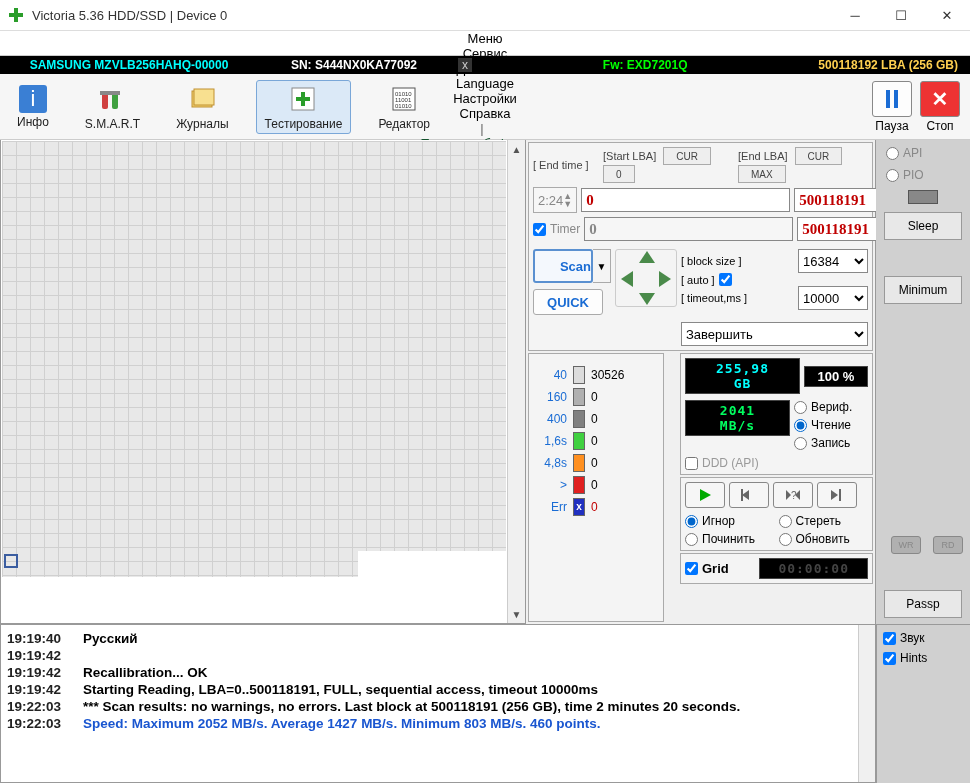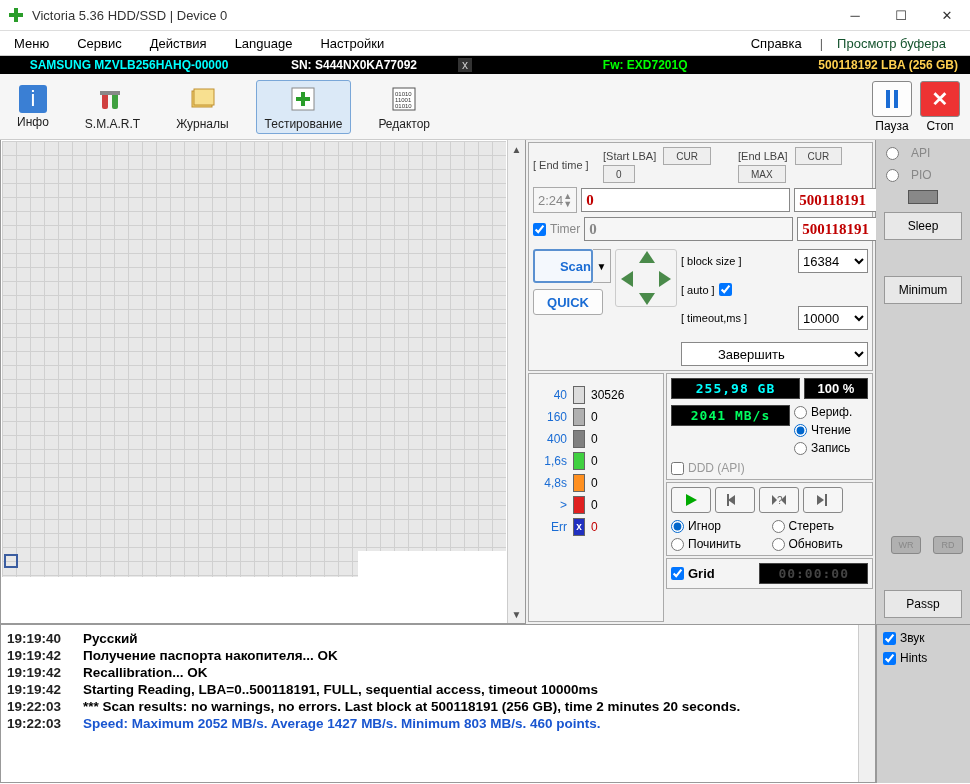--- a/index.html
+++ b/index.html
@@ -6,21 +6,21 @@
   body { background: #fff; width: 970px; height: 784px; overflow: hidden; font-size: 13px; }
 
   
   .titlebar { height: 31px; display: flex; align-items: center; border-bottom: 1px solid #ddd; background: #fff; }
   .titlebar .app-icon { width: 20px; height: 20px; margin: 0 6px; display:flex; align-items:center; justify-content:center; }
   .titlebar .title { flex: 1; font-size: 13px; color: #333; }
   .titlebar .winbtns { display: flex; height: 100%; }
   .titlebar .winbtn { width: 46px; display:flex; align-items:center; justify-content:center; color:#333; }
 
   
-  .menubar { height: 25px; display:flex; align-items:center; background:#fff; border-bottom:1px solid #ccc; font-size:13px; }
+  .menubar { height: 25px; display:flex; align-items:center; background:#fff; border-bottom:1px solid #ccc; font-size:13px;flex-direction:column; }
   .menubar .menuitem { padding: 0 14px; color:#000; }
   .menubar .spacer { flex:1; }
   .menubar .help-pipe { color:#666; margin-left:4px; margin-right:10px; }
   .menubar .buffer { color:#14532d; padding-right:24px; padding-left:4px; }
 
   
   .statusbar { height: 18px; background:#000; display:flex; align-items:center; font-size:12px; font-weight:bold; padding:0 4px; }
   .statusbar .dev { color:#00ffff; width:250px; text-align:center; }
   .statusbar .sn { color:#fff; width:200px; text-align:center; }
   .statusbar .x { color:#ccc; background:#333; width:14px; text-align:center; font-weight:normal; margin-left:4px;}
@@ -45,21 +45,21 @@
   .mapcol { width:526px; border:1px solid #999; border-top:none; position:relative; background:#fff; display:flex; }
   .map { flex:1; background-image: linear-gradient(#d0d0d0 1px, transparent 1px), linear-gradient(90deg, #d0d0d0 1px, transparent 1px); background-size: 14px 14px; background-color:#e8e8e8; margin:1px; position:relative; }
   .map .cursor { position:absolute; left:2px; top:413px; width:14px; height:14px; border:2px solid #3b5da0; background:transparent; }
   .mapcol .scroll { width:18px; background:#f0f0f0; border-left:1px solid #ccc; display:flex; flex-direction:column; }
   .mapcol .scroll .arrow { height:18px; display:flex; align-items:center; justify-content:center; font-size:10px; color:#555; }
   .mapcol .scroll .track { flex:1; }
 
   .ctrlcol { width:350px; padding:2px; display:flex; flex-direction:column; gap:2px; background:#f0f0f0; border-right:1px solid #999; }
 
   .sidecol { width:94px; background:#d0d0d0; display:flex; flex-direction:column; align-items:center; padding:6px 4px; gap:8px; font-size:12px; }
-  .sidecol .radio { display:flex; align-items:center; gap:12px; color:#888; width:100%; padding-left:6px; }
+  .sidecol .radio { display:flex; align-items:center; gap:4px; color:#888; width:100%; padding-left:6px; }
   .sidecol .radio input { accent-color:#888; }
   .sidecol .rect { width:30px; height:14px; background:#888; border:1px solid #555;}
   .sidecol .sidebtn { width:78px; height:28px; background:#e8e8e8; border:1px solid #999; display:flex; align-items:center; justify-content:center; }
   .sidecol .wrwd { display:flex; gap:4px; }
   .sidecol .wrwd .chip { width:30px; height:18px; background:#b0b0b0; border:1px solid #888; font-size:9px; color:#888; display:flex; align-items:center; justify-content:center; border-radius:3px;margin-left:8px; }
 
   
   .row { display:flex; align-items:center; gap:4px; }
   .panel { border:1px solid #aaa; background:#f4f4f4; padding:4px; }
   .hdrbox { font-size:11px; color:#444; }
@@ -264,39 +264,39 @@
           </div>
           <div class="quickbtn">QUICK</div>
         </div>
         <div class="arrows">
           <div class="frame"></div>
           <div class="ar up"></div>
           <div class="ar down"></div>
           <div class="ar left"></div>
           <div class="ar right"></div>
         </div>
-        <div style="flex:1;display:flex;flex-direction:column;gap:10px;font-size:11px;">
+        <div style="flex:1;display:flex;flex-direction:column;gap:0;font-size:11px;">
           <div class="row" style="gap:4px;">
             <span>[ block size ]</span>
             <select class="sel" style="width:70px;margin-left:auto;"><option>16384</option></select>
           </div>
           <div class="row" style="gap:4px;">
             <span>[ auto ]</span>
             <input type="checkbox" checked="" style="">
           </div>
           <div class="row" style="gap:4px;">
             <span>[ timeout,ms ]</span>
             <select class="sel" style="width:70px;margin-left:auto;"><option>10000</option></select>
           </div>
-          <select class="sel" style="width:100%;margin-top:2px;padding-left:32px;"><option>Завершить</option></select>
-        </div>
-      </div>
-    </div>
-
-    <div style="display:flex;gap:2px;flex:1;">
+          <select class="sel" style="width:100%;margin-top:12px;"><option>Завершить</option></select>
+        </div>
+      </div>
+    </div>
+
+    <div style="display:flex;gap:16px;flex:1;">
 
       <div class="panel" style="width:136px;display:flex;flex-direction:column;gap:4px;padding:8px 6px;">
         <div id="blocks-holder">
             <div class="blk">
               <span class="label-left">40</span>
   <span class="sq" style="background:#dcdcdc;position:relative;"></span>
   <span class="count" style="">30526</span>
             </div>
             <div class="blk">
               <span class="label-left">160</span>
@@ -445,21 +445,20 @@
 
 <div class="logarea">
   <div class="log">
     <div id="log-lines">
         <div class="line">
           <span class="ts">19:19:40</span>
           <span class="msg">Русский</span>
         </div>
         <div class="line">
           <span class="ts">19:19:42</span>
-          <span class="msg">Получение паспорта накопителя... OK</span>
         </div>
         <div class="line">
           <span class="ts">19:19:42</span>
           <span class="msg">Recallibration... OK</span>
         </div>
         <div class="line">
           <span class="ts">19:19:42</span>
           <span class="msg">Starting Reading, LBA=0..500118191, FULL, sequential access, timeout 10000ms</span>
         </div>
         <div class="line">

